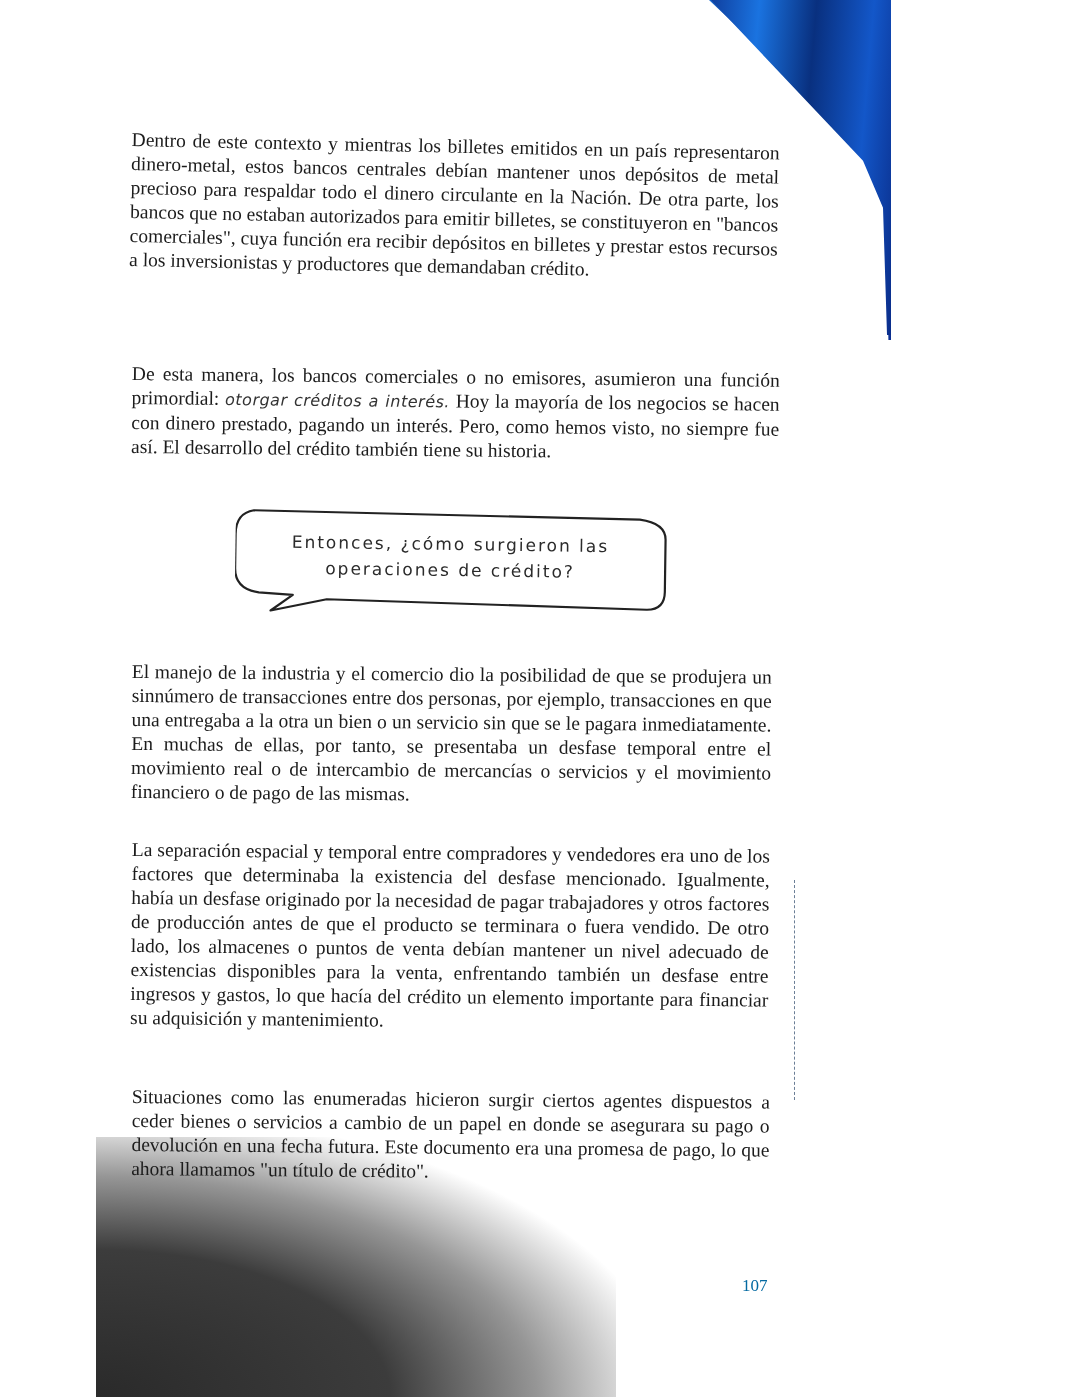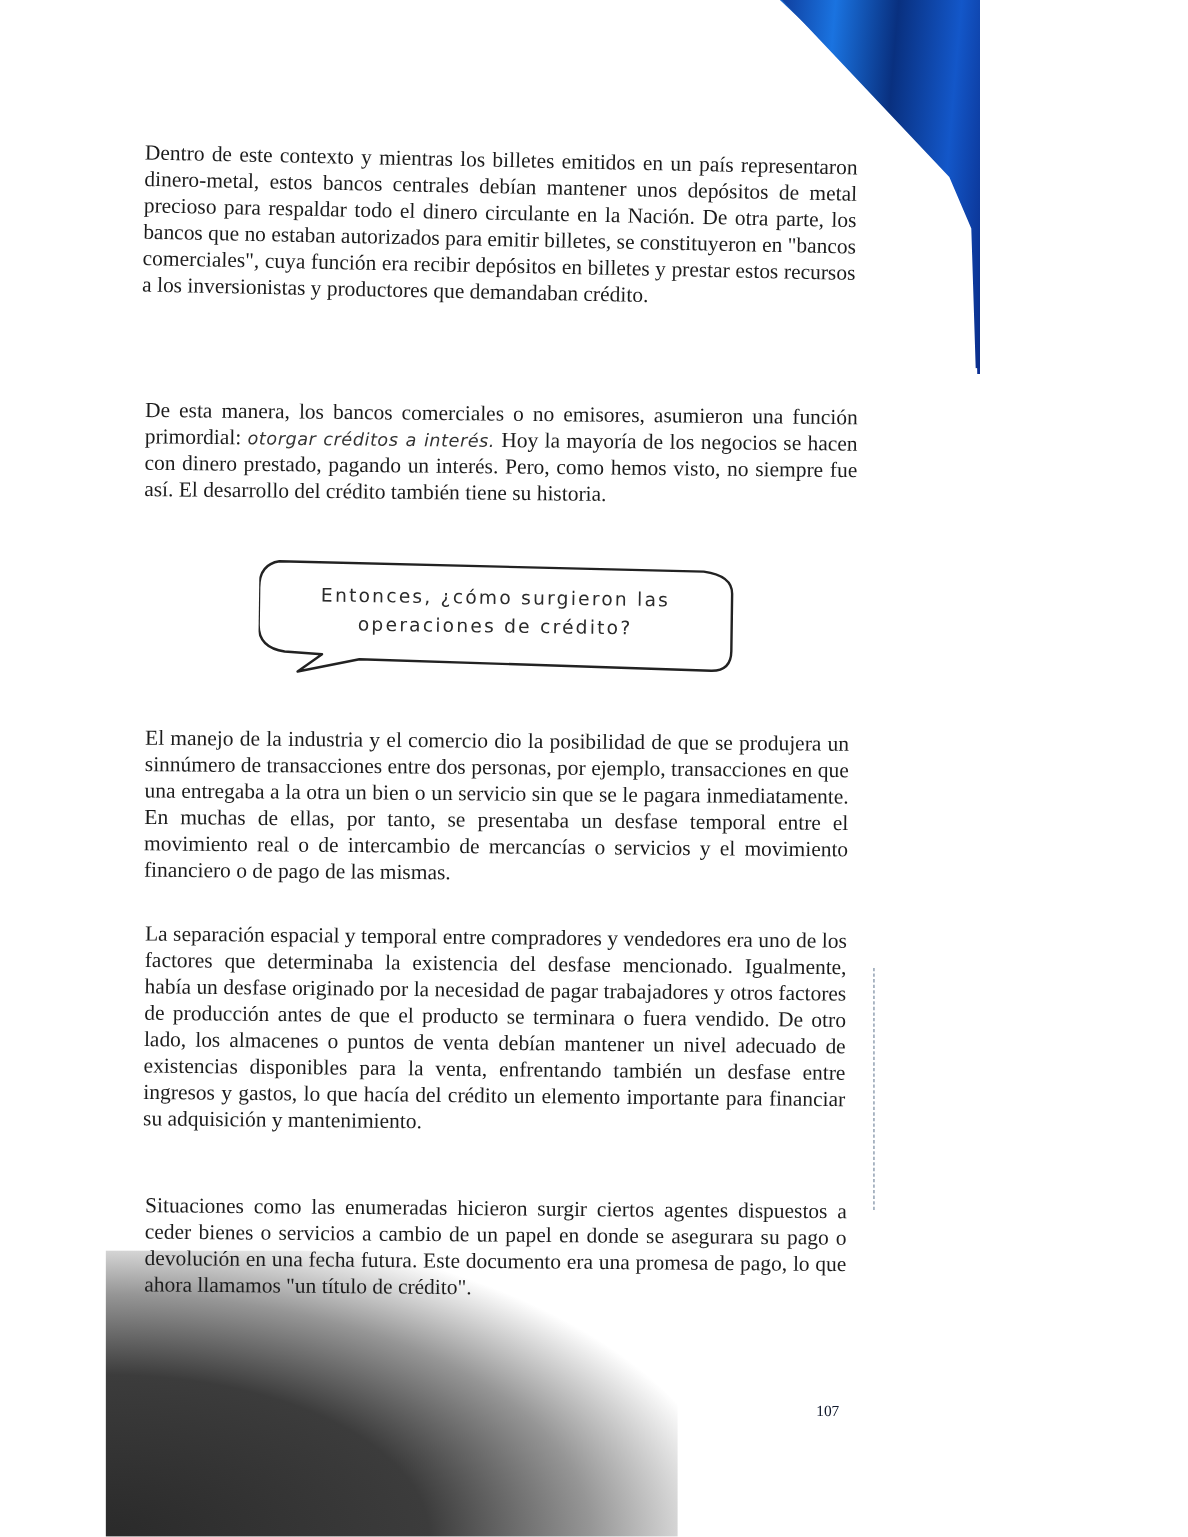--- a/index.html
+++ b/index.html
@@ -49,21 +49,21 @@
     position: absolute; left: 236px; top: 506px; width: 430px; height: 96px;
     transform: rotate(0.8deg); transform-origin: left top;
   }
   .bubble svg { position: absolute; left: 0; top: 0; }
   .bubble-text {
     position: absolute; left: 0; top: 22px; width: 430px; text-align: center;
     font-family: "DejaVu Sans", sans-serif; font-size: 17px; line-height: 26px;
     letter-spacing: 2px; color: #2b2b2b;
   }
   .page-number {
-    position: absolute; left: 742px; top: 1276px; font-size: 14px; color: #0f172a;
+    position: absolute; left: 742px; top: 1276px; font-size: 17px; color: #0369a1;
   }
 </style>
 </head>
 <body>
 
 <div class="photo">
   <div class="blue-bg"></div>
   <div class="blue-strip"></div>
   <div class="shadow-corner"></div>
 </div>

